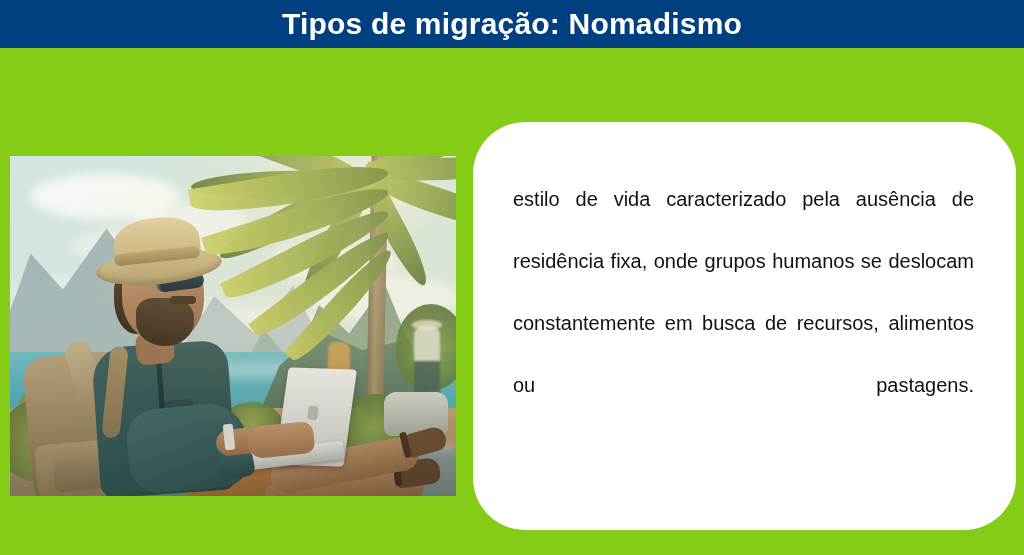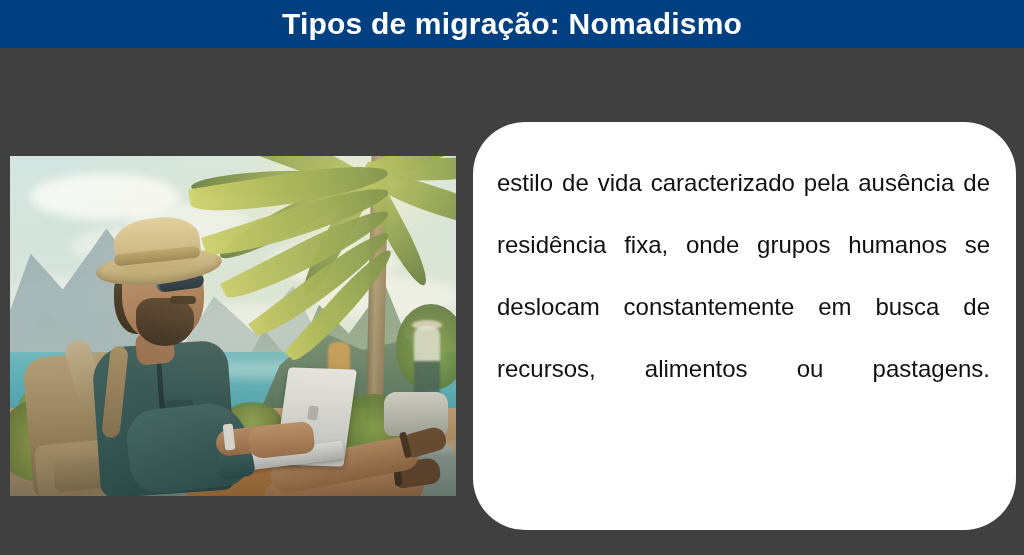--- a/index.html
+++ b/index.html
@@ -8,21 +8,21 @@
     padding: 0;
     background: #ffffff;
   }
   body {
     font-family: "Liberation Sans", sans-serif;
   }
   #slide {
     position: relative;
     width: 1024px;
     height: 555px;
-    background: #404040;
+    background: #84cc16;
     overflow: hidden;
   }
 
   
   #title-bar {
     position: absolute;
     left: 0;
     top: 0;
     width: 1024px;
     height: 48px;
@@ -448,24 +448,24 @@
     left: 473px;
     top: 122px;
     width: 543px;
     height: 408px;
     background: #ffffff;
     border-radius: 52px;
     box-sizing: border-box;
     padding: 30px 26px 20px 24px;
   }
   #body-text {
-    margin: 0;
+    margin: 16px;
     color: #111111;
     font-family: "Liberation Sans", sans-serif;
-    font-size: 24px;
+    font-size: 20px;
     line-height: 62px;
     text-align: justify;
     text-justify: inter-word;
     word-spacing: 0.5px;
   }
   #body-text::after {
     content: "";
     display: inline-block;
     width: 100%;
   }

